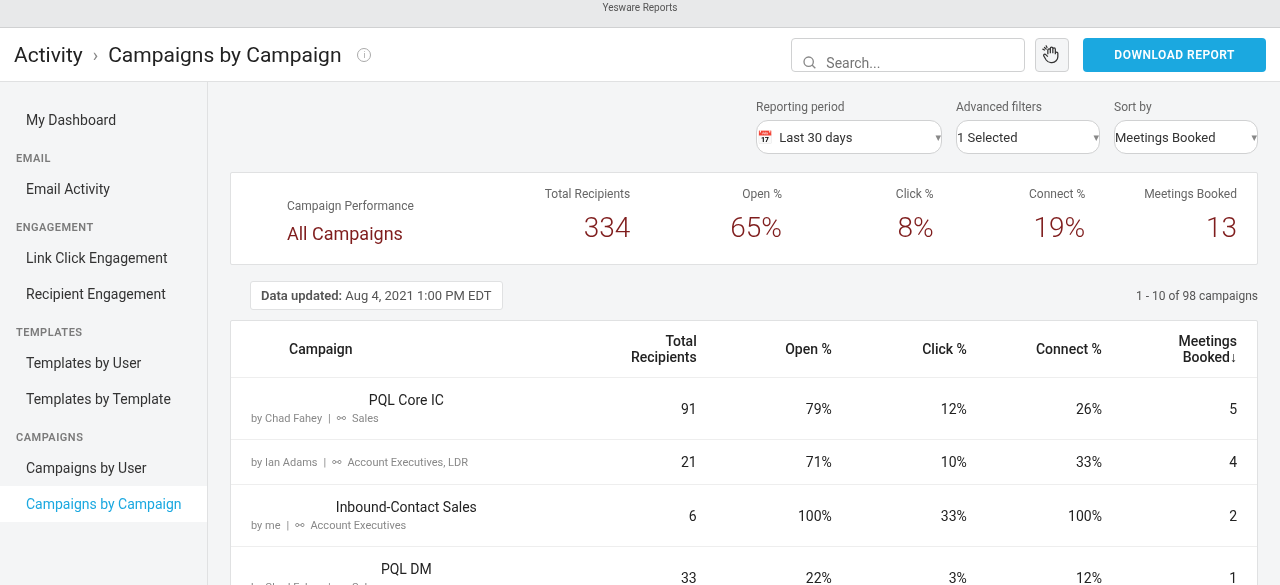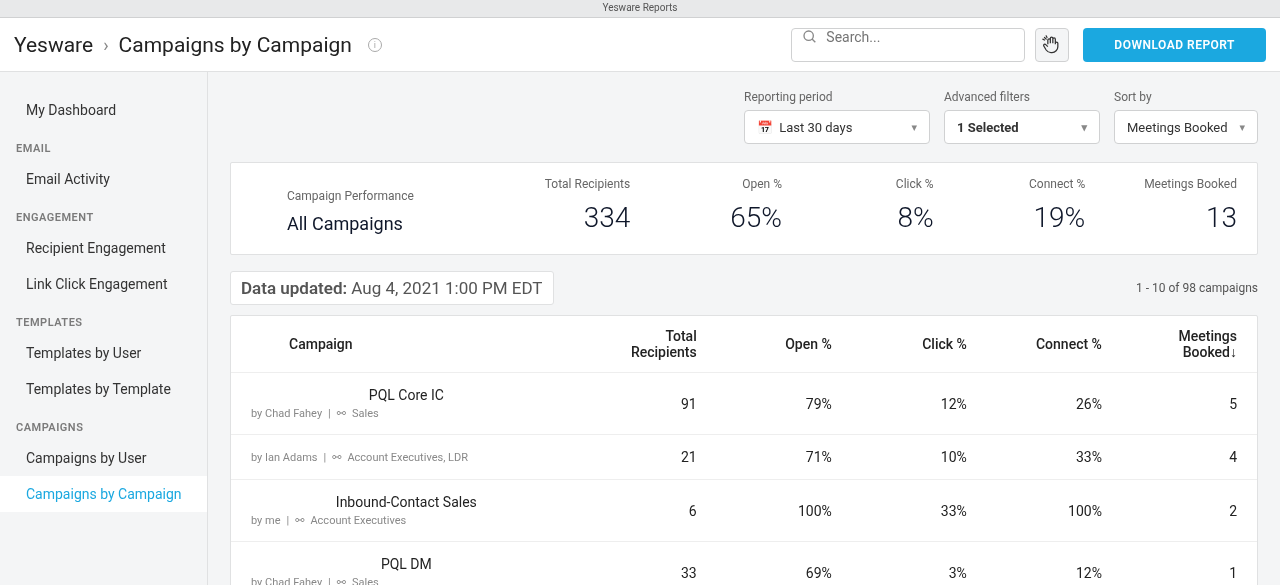--- a/index.html
+++ b/index.html
@@ -1,49 +1,49 @@
 <!DOCTYPE html>
 <html><head>
 <meta charset="utf-8">
 <style>
 * { margin:0; padding:0; box-sizing:border-box; font-family:-apple-system,BlinkMacSystemFont,"Segoe UI",Roboto,Helvetica,Arial,sans-serif; }
 body { width:1280px; height:585px; background:#f4f5f6; overflow:hidden; }
-.titlebar { height:18px; background:#e8e9ea; border-bottom:1px solid #d0d1d2; text-align:center; font-size:10px; color:#555; line-height:16px; }
+.titlebar { height:28px; background:#e8e9ea; border-bottom:1px solid #d0d1d2; text-align:center; font-size:10px; color:#555; line-height:16px; }
 .header { height:54px; background:#fff; border-bottom:1px solid #e0e1e2; display:flex; align-items:center; padding:0 14px; }
 .breadcrumb { display:flex; align-items:center; gap:10px; font-size:21px; color:#222; font-weight:400; }
 .breadcrumb .chev { color:#888; font-size:18px; }
 .info-icon { width:14px; height:14px; border:1px solid #aaa; border-radius:50%; display:inline-flex; align-items:center; justify-content:center; font-size:9px; color:#aaa; margin-left:6px; }
 .spacer { flex:1; }
-.search-box { width:234px; height:34px; border:1px solid #d0d1d2; border-radius:4px; background:#fff; display:flex; align-items:flex-start; padding:0 10px; gap:8px; }
+.search-box { width:234px; height:34px; border:1px solid #d0d1d2; border-radius:4px; background:#fff; display:flex; align-items:flex-end; padding:0 10px; gap:8px; }
 .search-box svg { width:16px; height:16px; stroke:#888; }
 .search-box input { border:none; outline:none; flex:1; font-size:14px; color:#333; }
 .hand-btn { width:34px; height:34px; border:1px solid #d0d1d2; border-radius:4px; background:#f4f5f6; margin-left:10px; display:flex; align-items:center; justify-content:center; }
 .hand-btn svg { width:20px; height:20px; }
 .download-btn { height:34px; background:#1ba8e0; color:#fff; border:none; border-radius:4px; padding:0 31px; font-size:12px; font-weight:600; letter-spacing:0.5px; margin-left:14px; cursor:pointer; }
 .body { display:flex; height:calc(585px - 71px); }
 .sidebar { width:208px; background:#f4f5f6; border-right:1px solid #e0e1e2; padding-top:20px; }
 .side-item { padding:10px 16px 10px 26px; font-size:14px; color:#333; cursor:pointer; }
 .side-item.active { background:#fff; color:#1ba8e0; }
 .side-header { padding:14px 16px 6px 16px; font-size:11px; font-weight:600; letter-spacing:0.5px; color:#7a7a7a; }
 .main { flex:1; padding:0; overflow:hidden; }
 .filters { display:flex; justify-content:flex-end; gap:14px; padding:18px 22px 12px 22px; }
 .filter-group { display:flex; flex-direction:column; gap:6px; }
 .filter-label { font-size:12px; color:#666; }
-.filter-select { height:34px; border:1px solid #d0d1d2; border-radius:4px; background:#fff; display:flex; align-items:center; padding:0 12px; justify-content:space-between; font-size:13px; color:#333; cursor:pointer; }
+.filter-select { height:34px; border:1px solid #d0d1d2; border-radius:12px; background:#fff; display:flex; align-items:center; padding:0 0; justify-content:space-between; font-size:13px; color:#333; cursor:pointer; }
 .filter-select .cal { margin-right:6px; color:#888; }
 .filter-select .chev { color:#888; font-size:11px; margin-left:10px; }
-.fw1 { width:186px; } .fw2 { width:156px;font-weight:bold; } .fw3 { width:144px; }
+.fw1 { width:186px; } .fw2 { width:144px; } .fw3 { width:144px; }
 .summary-card { margin:6px 22px 0 22px; background:#fff; border:1px solid #e0e1e2; border-radius:2px; padding:14px 20px 20px 20px; display:grid; grid-template-columns:1.5fr 1fr 1fr 1fr 1fr 1fr; align-items:end; }
 .summary-col { display:flex; flex-direction:column; gap:10px; text-align:right; }
 .summary-col:first-child { text-align:left;margin-left:36px; }
 .summary-label { font-size:12px; color:#666; }
-.summary-value { font-size:28px; color:#0f172a; font-weight:300; }
+.summary-value { font-size:28px; color:#7f1d1d; font-weight:300; }
 .summary-col:first-child .summary-value { font-size:18px; font-weight:400; }
 .meta-row { margin:16px 22px 0 22px; display:flex; align-items:center; justify-content:space-between; font-size:12px; color:#555; }
-.updated-badge { background:#fff; border:1px solid #e0e1e2; border-radius:3px; padding:6px 10px; font-size:17px; }
+.updated-badge { background:#fff; border:1px solid #e0e1e2; border-radius:3px; padding:6px 10px; font-size:13px;margin-left:20px; }
 .updated-badge b { font-weight:600; }
 .table { margin:10px 22px 0 22px; background:#fff; border:1px solid #e0e1e2; border-radius:2px; }
 .trow { display:grid; grid-template-columns:2.3fr 1fr 1fr 1fr 1fr 1fr; padding:12px 20px; border-bottom:1px solid #eee; align-items:center; }
 .trow.header-row { font-size:12px; color:#555; font-weight:500; }
 .trow.header-row .tc { text-align:right;margin-left:38px; }
 .trow.header-row .tc:first-child { text-align:left; }
 .sorted-col { color:#1ba8e0; }
 .trow.data-row { padding:14px 20px; }
 .tc { text-align:right; font-size:14px; color:#222; }
 .tc:first-child { text-align:center; }
@@ -51,21 +51,21 @@
 .camp-meta { font-size:11px; color:#888; display:flex; align-items:center; gap:6px; }
 .share-icon { display:inline-block; color:#888; }
 </style>
 </head>
 <body>
 
 <div class="titlebar">Yesware Reports</div>
 
 <div class="header">
   <div class="breadcrumb">
-    <span>Yesware</span>
+    <span>Activity</span>
     <span class="chev">›</span>
     <span>Campaigns by Campaign</span>
     <span class="info-icon">i</span>
   </div>
   <div class="spacer"></div>
   <div class="search-box">
     <svg viewBox="0 0 24 24" fill="none" stroke-width="2">
         <circle cx="10" cy="10" r="7"></circle>
         <line x1="20" y1="20" x2="15" y2="15"></line>
       </svg>
@@ -79,22 +79,22 @@
   </div>
   <button class="download-btn">DOWNLOAD REPORT</button>
 </div>
 
 <div class="body">
   <div class="sidebar" id="sidebar">
       <div class="side-item">My Dashboard</div>
       <div class="side-header">EMAIL</div>
       <div class="side-item">Email Activity</div>
       <div class="side-header">ENGAGEMENT</div>
+      <div class="side-item">Link Click Engagement</div>
       <div class="side-item">Recipient Engagement</div>
-      <div class="side-item">Link Click Engagement</div>
       <div class="side-header">TEMPLATES</div>
       <div class="side-item">Templates by User</div>
       <div class="side-item">Templates by Template</div>
       <div class="side-header">CAMPAIGNS</div>
       <div class="side-item">Campaigns by User</div>
       <div class="side-item active">Campaigns by Campaign</div>
     </div>
   <div class="main">
     <div class="filters">
       <div class="filter-group">
@@ -216,21 +216,21 @@
             <div class="tc">
               <div class="camp-name">PQL DM</div>
               <div class="camp-meta">
                 <span>by Chad Fahey</span>
                 <span>|</span>
                 <span class="share-icon">⚯</span>
                 <span>Sales</span>
               </div>
             </div>
             <div class="tc">33</div>
-            <div class="tc">69%</div>
+            <div class="tc">22%</div>
             <div class="tc">3%</div>
             <div class="tc">12%</div>
             <div class="tc">1</div>
           </div>
         </div>
     </div>
   </div>
 </div>
 
 </body></html>

